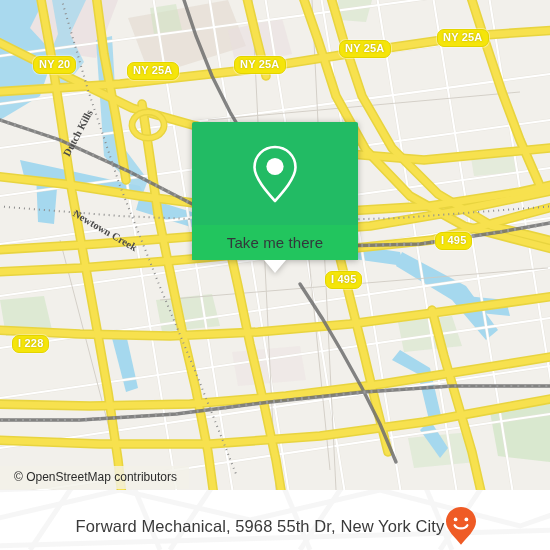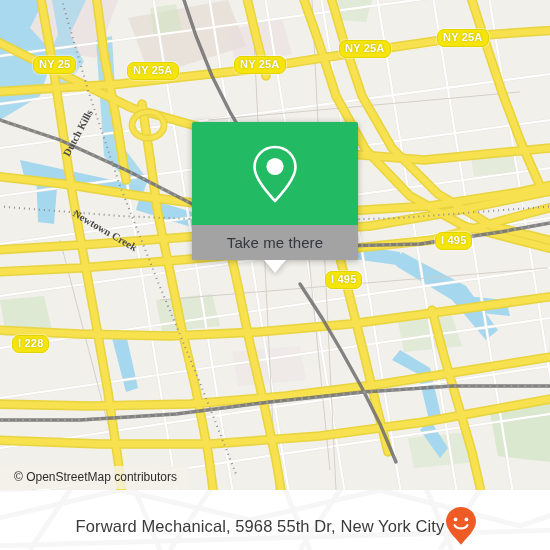--- a/index.html
+++ b/index.html
@@ -47,21 +47,21 @@
   .popup{
     position:absolute;left:192px;top:122px;width:166px;
     filter:drop-shadow(0 1px 3px rgba(0,0,0,.28));
   }
   .popup-head{
     height:103px;background:#22bb64;
     border-radius:2px 2px 0 0;
     display:flex;align-items:center;justify-content:center;
   }
   .popup-body{
-    height:35px;background:#a3a3a3;
+    height:35px;background:#22c55e;
     display:flex;align-items:center;justify-content:center;
   }
   .popup-label{
     color:#33373b;font-size:15px;letter-spacing:.1px;
   }
   .popup-tail{
     position:absolute;left:50%;top:138px;margin-left:-11px;
     width:0;height:0;
     border-left:11px solid transparent;
     border-right:11px solid transparent;
@@ -264,21 +264,21 @@
         <path d="M-6,420 L80,420 L176,414 L270,402 L364,392 L452,386 L556,386"></path>
       </g>
 
       <g stroke="#8c8c8c" stroke-width="2" fill="none" stroke-dasharray="1 4">
         <path d="M-6,206 L120,216 L260,222 L400,218 L556,206"></path>
         <path d="M60,-6 L88,90 L120,186 L158,282 L198,378 L236,474"></path>
       </g>
     </svg>
 
     <div>
-      <div class="shield" style="left:33px;top:56px">NY 25</div>
+      <div class="shield" style="left:33px;top:56px">NY 20</div>
       <div class="shield" style="left:127px;top:62px">NY 25A</div>
       <div class="shield" style="left:234px;top:56px">NY 25A</div>
       <div class="shield" style="left:339px;top:40px">NY 25A</div>
       <div class="shield" style="left:437px;top:29px">NY 25A</div>
       <div class="shield" style="left:12px;top:335px">I 228</div>
       <div class="shield" style="left:435px;top:232px">I 495</div>
       <div class="shield" style="left:325px;top:271px">I 495</div>
     </div>
 
     <div class="water-label" style="left:66px;top:150px;transform:rotate(-62deg);transform-origin:left center">Dutch Kills</div>

